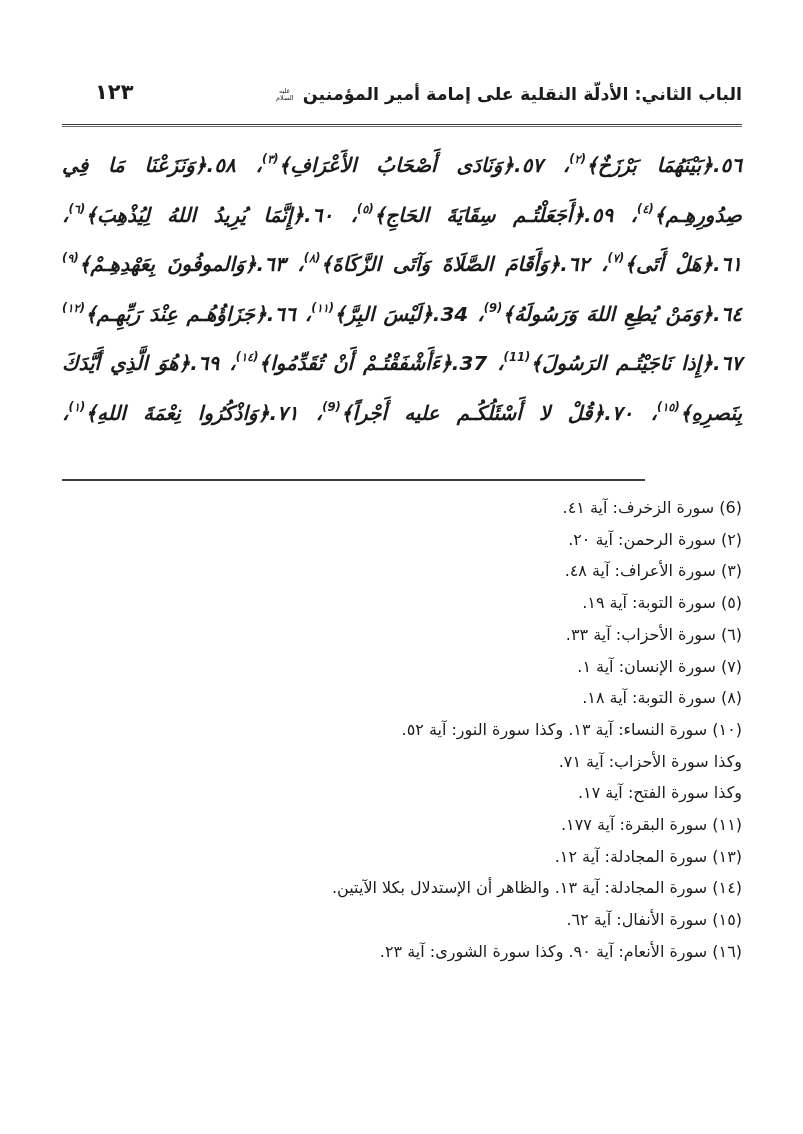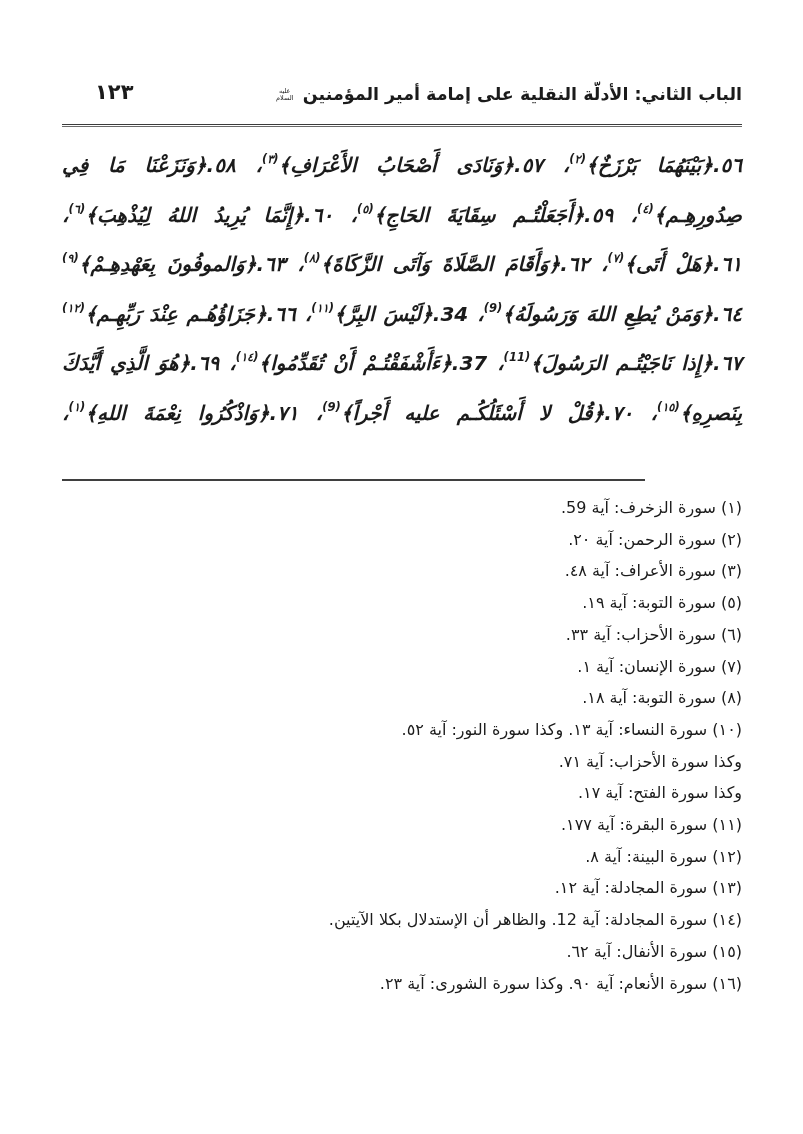--- a/index.html
+++ b/index.html
@@ -52,31 +52,30 @@
       <div class="bline"><span>صِدُورِهِـم﴾</span><sup class="vref">(٤)</sup><span>، ٥٩.﴿أَجَعَلْتُـم سِقَايَةَ الحَاجِ﴾</span><sup class="vref">(٥)</sup><span>، ٦٠.﴿إِنَّمَا يُرِيدُ اللهُ لِيُذْهِبَ﴾</span><sup class="vref">(٦)</sup><span>،</span></div>
       <div class="bline"><span>٦١.﴿هَلْ أَتَى﴾</span><sup class="vref">(٧)</sup><span>، ٦٢.﴿وَأَقَامَ الصَّلَاةَ وَآتَى الزَّكَاةَ﴾</span><sup class="vref">(٨)</sup><span>، ٦٣.﴿وَالموفُونَ بِعَهْدِهِـمْ﴾</span><sup class="vref">(٩)</sup></div>
       <div class="bline"><span>٦٤.﴿وَمَنْ يُطِعِ اللهَ وَرَسُولَهُ﴾</span><sup class="vref">(9)</sup><span>، 34.﴿لَيْسَ البِرَّ﴾</span><sup class="vref">(١١)</sup><span>، ٦٦.﴿جَزَاؤُهُـم عِنْدَ رَبِّهِـم﴾</span><sup class="vref">(١٢)</sup></div>
       <div class="bline"><span>٦٧.﴿إِذا نَاجَيْتُـم الرَسُولَ﴾</span><sup class="vref">(11)</sup><span>، 37.﴿ءَأَشْفَقْتُـمْ أَنْ تُقَدِّمُوا﴾</span><sup class="vref">(١٤)</sup><span>، ٦٩.﴿هُوَ الَّذِي أَيَّدَكَ</span></div>
       <div class="bline"><span>بِنَصرِهِ﴾</span><sup class="vref">(١٥)</sup><span>، ٧٠.﴿قُلْ لا أَسْئَلُكُـم عليه أَجْراً﴾</span><sup class="vref">(9)</sup><span>، ٧١.﴿وَاذْكُرُوا نِعْمَةَ اللهِ﴾</span><sup class="vref">(١)</sup><span>،</span></div>
     </div>
 
   <div class="fn-rule"></div>
 
   <div class="footnotes">
-      <div class="fline">(١) سورة الزخرف: آية 59.</div>
+      <div class="fline">(6) سورة الزخرف: آية ٤١.</div>
       <div class="fline">(٢) سورة الرحمن: آية ٢٠.</div>
       <div class="fline">(٣) سورة الأعراف: آية ٤٨.</div>
       <div class="fline">(٥) سورة التوبة: آية ١٩.</div>
       <div class="fline">(٦) سورة الأحزاب: آية ٣٣.</div>
       <div class="fline">(٧) سورة الإنسان: آية ١.</div>
       <div class="fline">(٨) سورة التوبة: آية ١٨.</div>
       <div class="fline">(١٠) سورة النساء: آية ١٣. وكذا سورة النور: آية ٥٢.</div>
       <div class="fline">وكذا سورة الأحزاب: آية ٧١.</div>
       <div class="fline">وكذا سورة الفتح: آية ١٧.</div>
       <div class="fline">(١١) سورة البقرة: آية ١٧٧.</div>
-      <div class="fline">(١٢) سورة البينة: آية ٨.</div>
       <div class="fline">(١٣) سورة المجادلة: آية ١٢.</div>
-      <div class="fline">(١٤) سورة المجادلة: آية 12. والظاهر أن الإستدلال بكلا الآيتين.</div>
+      <div class="fline">(١٤) سورة المجادلة: آية ١٣. والظاهر أن الإستدلال بكلا الآيتين.</div>
       <div class="fline">(١٥) سورة الأنفال: آية ٦٢.</div>
       <div class="fline">(١٦) سورة الأنعام: آية ٩٠. وكذا سورة الشورى: آية ٢٣.</div>
     </div>
 
 </div>
 
 </body></html>

